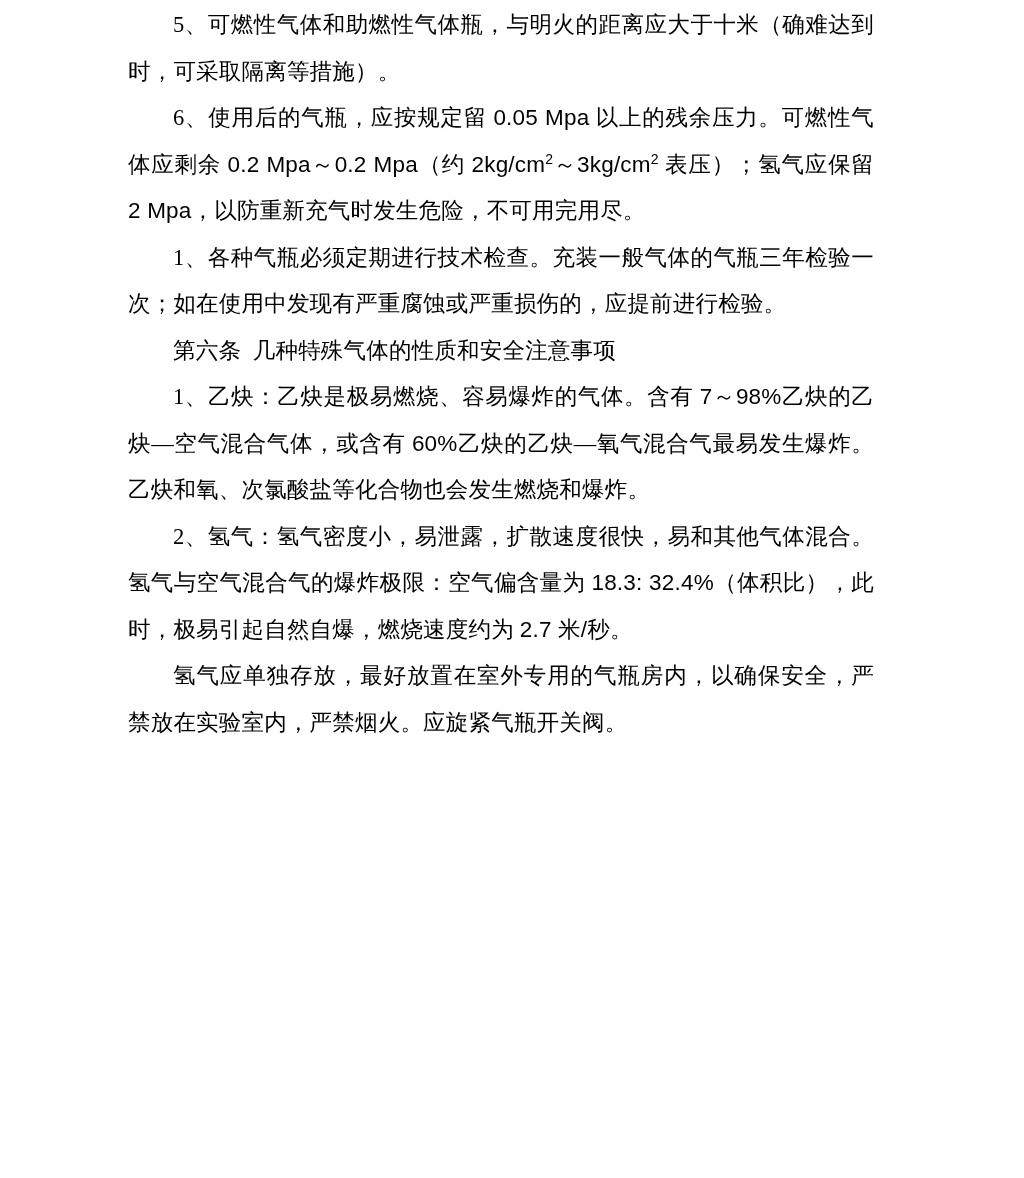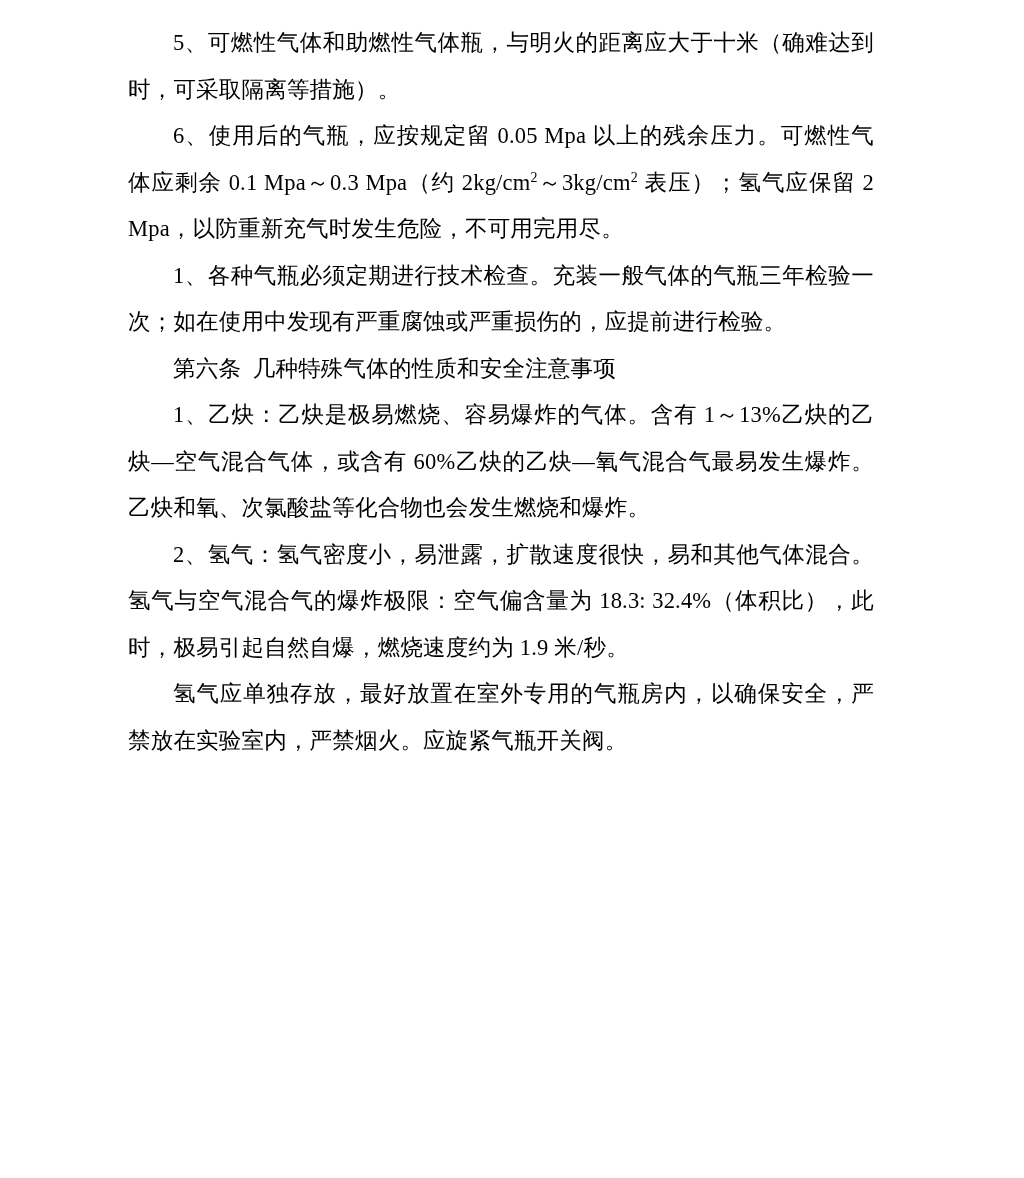--- a/index.html
+++ b/index.html
@@ -12,62 +12,62 @@
     height: 1178px;
     font-family: "Liberation Serif", "DejaVu Serif", serif;
     color: #000000;
     overflow: hidden;
   }
   .page {
     position: relative;
     width: 1024px;
     height: 1178px;
     box-sizing: border-box;
-    padding: 20px 150px 0 128px;
+    padding: 2px 150px 0 128px;
     background: #ffffff;
   }
   .doc-body {
     font-size: 22.5px;
     line-height: 46.5px;
     text-align: justify;
     text-justify: inter-ideograph;
     letter-spacing: 0.2px;
   }
   p.para {
     margin: 0;
     text-indent: 2em;
     text-align: justify;
     text-justify: inter-ideograph;
     white-space: normal;
   }
   
   p.para:last-child { }
-  .num { font-family: Liberation Serif, serif; }
+  .num { font-family: Liberation Sans, sans-serif; }
   sup {
     font-size: 0.62em;
     vertical-align: super;
     line-height: 0;
   }
   .u { text-decoration: underline; }
 </style>
 </head>
 <body>
 
 <div class="page">
   <div class="doc-body">
 
     <p class="para">5、可燃性气体和助燃性气体瓶，与明火的距离应大于十米（确难达到时，可采取隔离等措施）。</p>
 
-    <p class="para">6、使用后的气瓶，应按规定留 <span class="num">0.05 Mpa</span> 以上的残余压力。可燃性气体应剩余 <span class="num">0.1 Mpa～0.3 Mpa</span>（约 <span class="num">2kg/cm<sup>2</sup>～3kg/cm<sup>2</sup></span> 表压）；氢气应保留 <span class="num">2 Mpa</span>，以防重新充气时发生危险，不可用完用尽。</p>
+    <p class="para">6、使用后的气瓶，应按规定留 <span class="num">0.05 Mpa</span> 以上的残余压力。可燃性气体应剩余 <span class="num">0.2 Mpa～0.2 Mpa</span>（约 <span class="num">2kg/cm<sup>2</sup>～3kg/cm<sup>2</sup></span> 表压）；氢气应保留 <span class="num">2 Mpa</span>，以防重新充气时发生危险，不可用完用尽。</p>
 
     <p class="para">1、各种气瓶必须定期进行技术检查。充装一般气体的气瓶三年检验一次；如在使用中发现有严重腐蚀或严重损伤的，应提前进行检验。</p>
 
     <p class="para">第六条&nbsp;&nbsp;几种特殊气体的性质和安全注意事项</p>
 
-    <p class="para">1、乙炔：乙炔是极易燃烧、容易爆炸的气体。含有 <span class="num">1～13%</span>乙炔的乙炔—空气混合气体，或含有 <span class="num">60%</span>乙炔的乙炔—氧气混合气最易发生爆炸。乙炔和氧、次氯酸盐等化合物也会发生燃烧和爆炸。</p>
+    <p class="para">1、乙炔：乙炔是极易燃烧、容易爆炸的气体。含有 <span class="num">7～98%</span>乙炔的乙炔—空气混合气体，或含有 <span class="num">60%</span>乙炔的乙炔—氧气混合气最易发生爆炸。乙炔和氧、次氯酸盐等化合物也会发生燃烧和爆炸。</p>
 
 
-    <p class="para">2、氢气：氢气密度小，易泄露，扩散速度很快，易和其他气体混合。氢气与空气混合气的爆炸极限：空气偏含量为 <span class="num">18.3: 32.4%</span>（体积比），此时，极易引起自然自爆，燃烧速度约为 <span class="num">1.9 米/秒</span>。</p>
+    <p class="para">2、氢气：氢气密度小，易泄露，扩散速度很快，易和其他气体混合。氢气与空气混合气的爆炸极限：空气偏含量为 <span class="num">18.3: 32.4%</span>（体积比），此时，极易引起自然自爆，燃烧速度约为 <span class="num">2.7 米/秒</span>。</p>
 
     <p class="para">氢气应单独存放，最好放置在室外专用的气瓶房内，以确保安全，严禁放在实验室内，严禁烟火。应旋紧气瓶开关阀。</p>
 
   </div>
 </div>
 
 </body></html>

